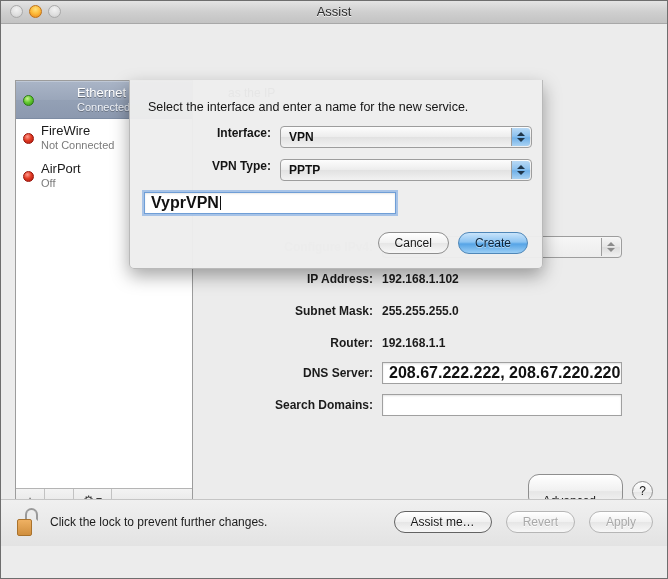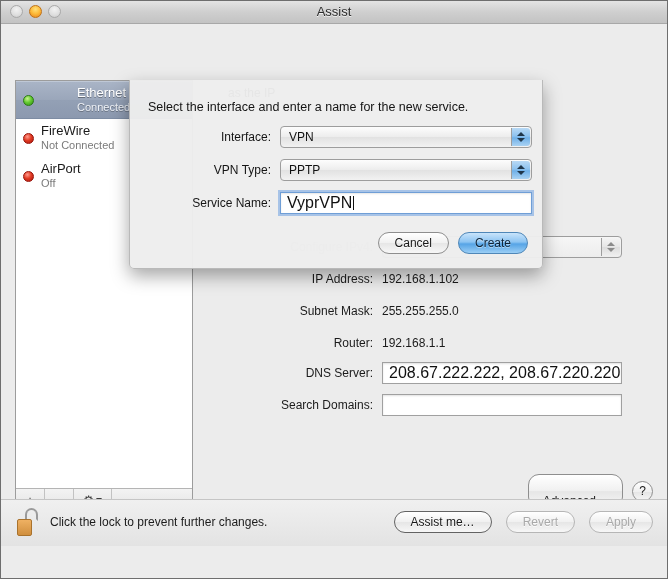--- a/index.html
+++ b/index.html
@@ -282,20 +282,21 @@
     width: 46px; height: 30px;
     opacity: 0.28;
   }
 
   .field-row {
     position: absolute;
     left: 0; right: 0;
     display: flex;
     align-items: center;
     font-size: 12px;
+    font-weight: bold;
   }
   .field-label {
     width: 176px;
     text-align: right;
     padding-right: 9px;
     color: #1b1b1b;
     box-sizing: border-box;
   }
   .field-label.faint { color: #c2c2c2; }
   .field-value { color: #1b1b1b; }
@@ -466,21 +467,22 @@
   }
   .sheet-title {
     position: absolute;
     left: 18px; top: 20px;
     font-size: 12.5px;
     color: #141414;
   }
   .sheet-row {
     position: absolute;
     display: flex;
-    align-items: center;
+    align-items: flex-start;
+    font-weight: bold;
   }
   .sheet-label {
     width: 136px;
     text-align: right;
     padding-right: 9px;
     font-size: 12px;
     color: #151515;
     box-sizing: border-box;
   }
   .sheet-field {
@@ -639,21 +641,20 @@
         <div class="popup sheet-field">
           <span>PPTP</span>
           <span class="stepper">
             <span class="st-up"></span>
             <span class="st-down"></span>
           </span>
         </div>
       </div>
 
       <div class="sheet-row" style="left:14px; top:112px;">
-        <div class="sheet-label">Service Name:</div>
         <div class="textfield focused sheet-field">
           <span>VyprVPN</span>
             <span class="caret"></span>
         </div>
       </div>
 
       <div class="sheet-buttons">
         <div class="capsule wide">Cancel</div>
         <div class="capsule wide primary">Create</div>
       </div>

